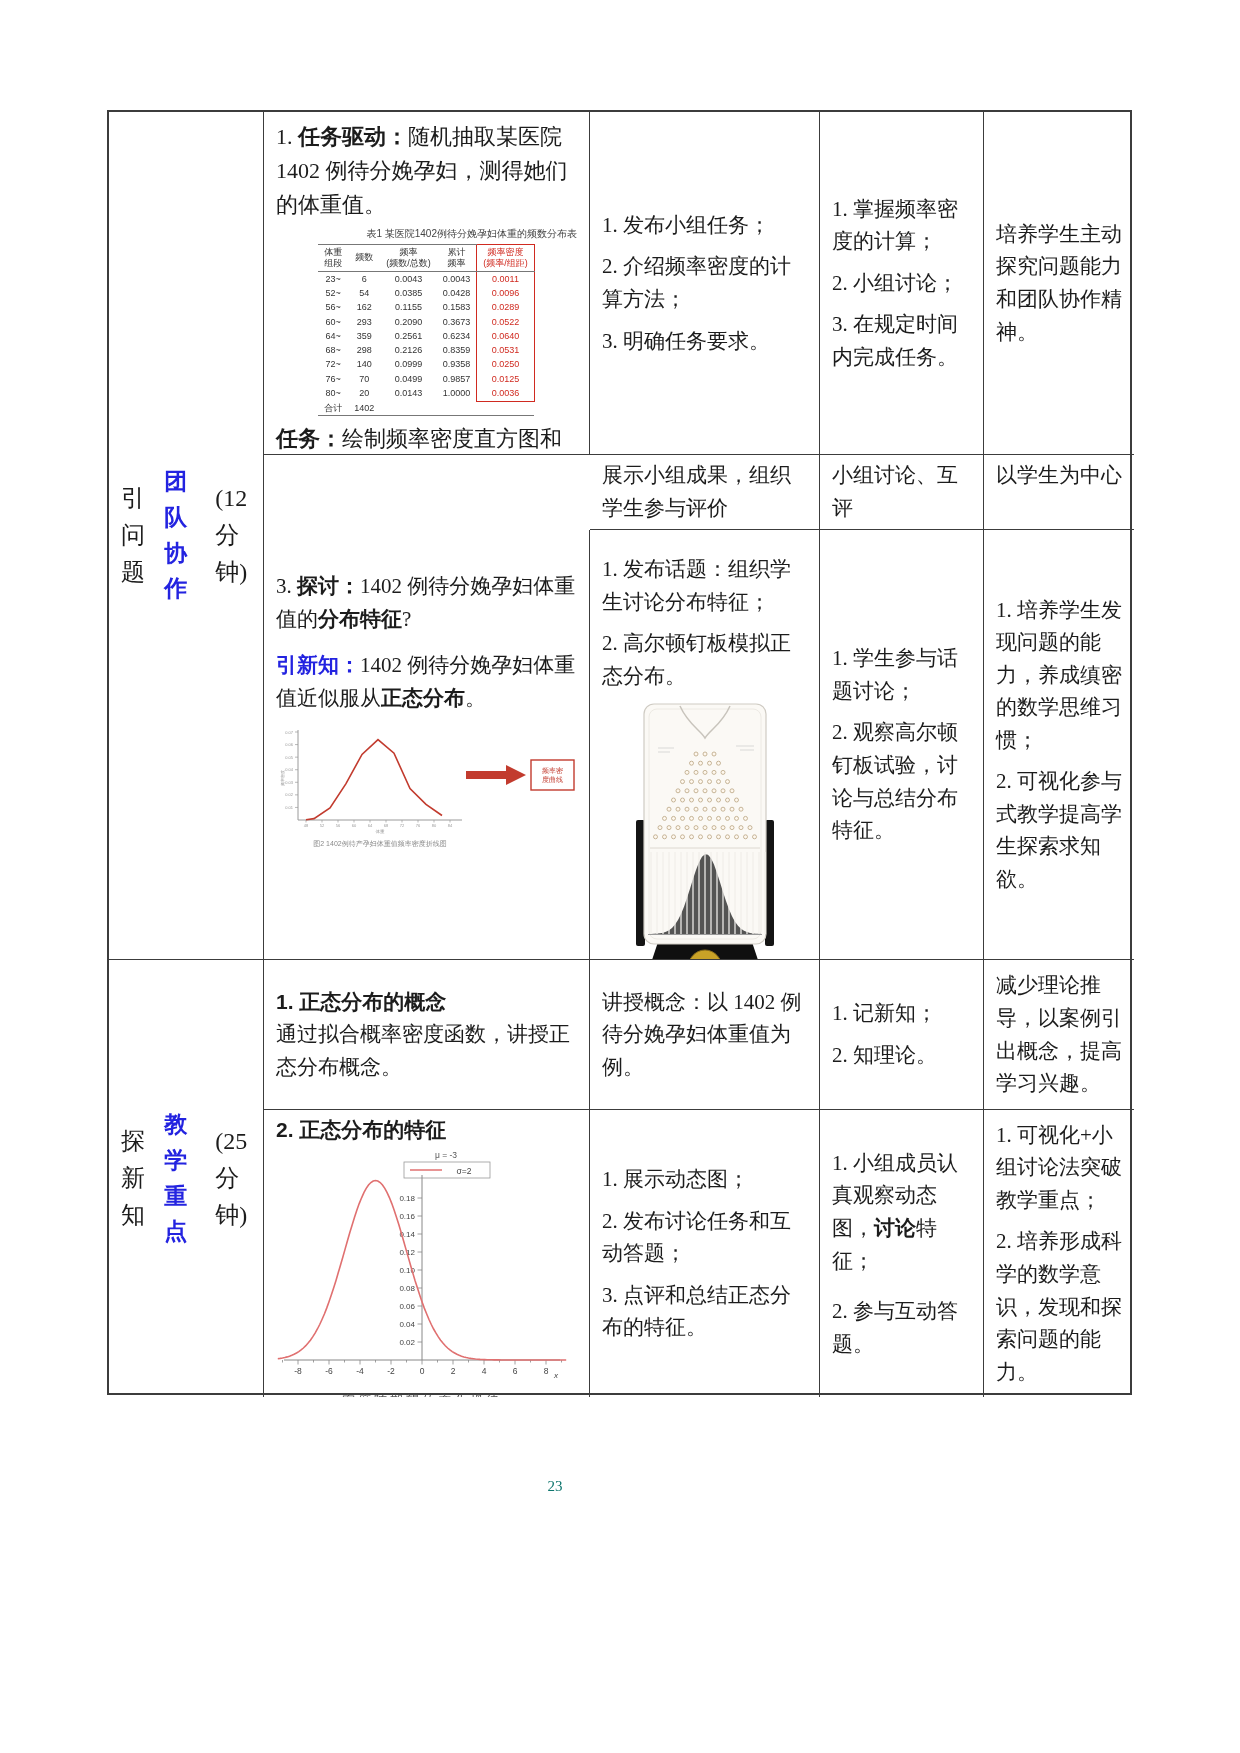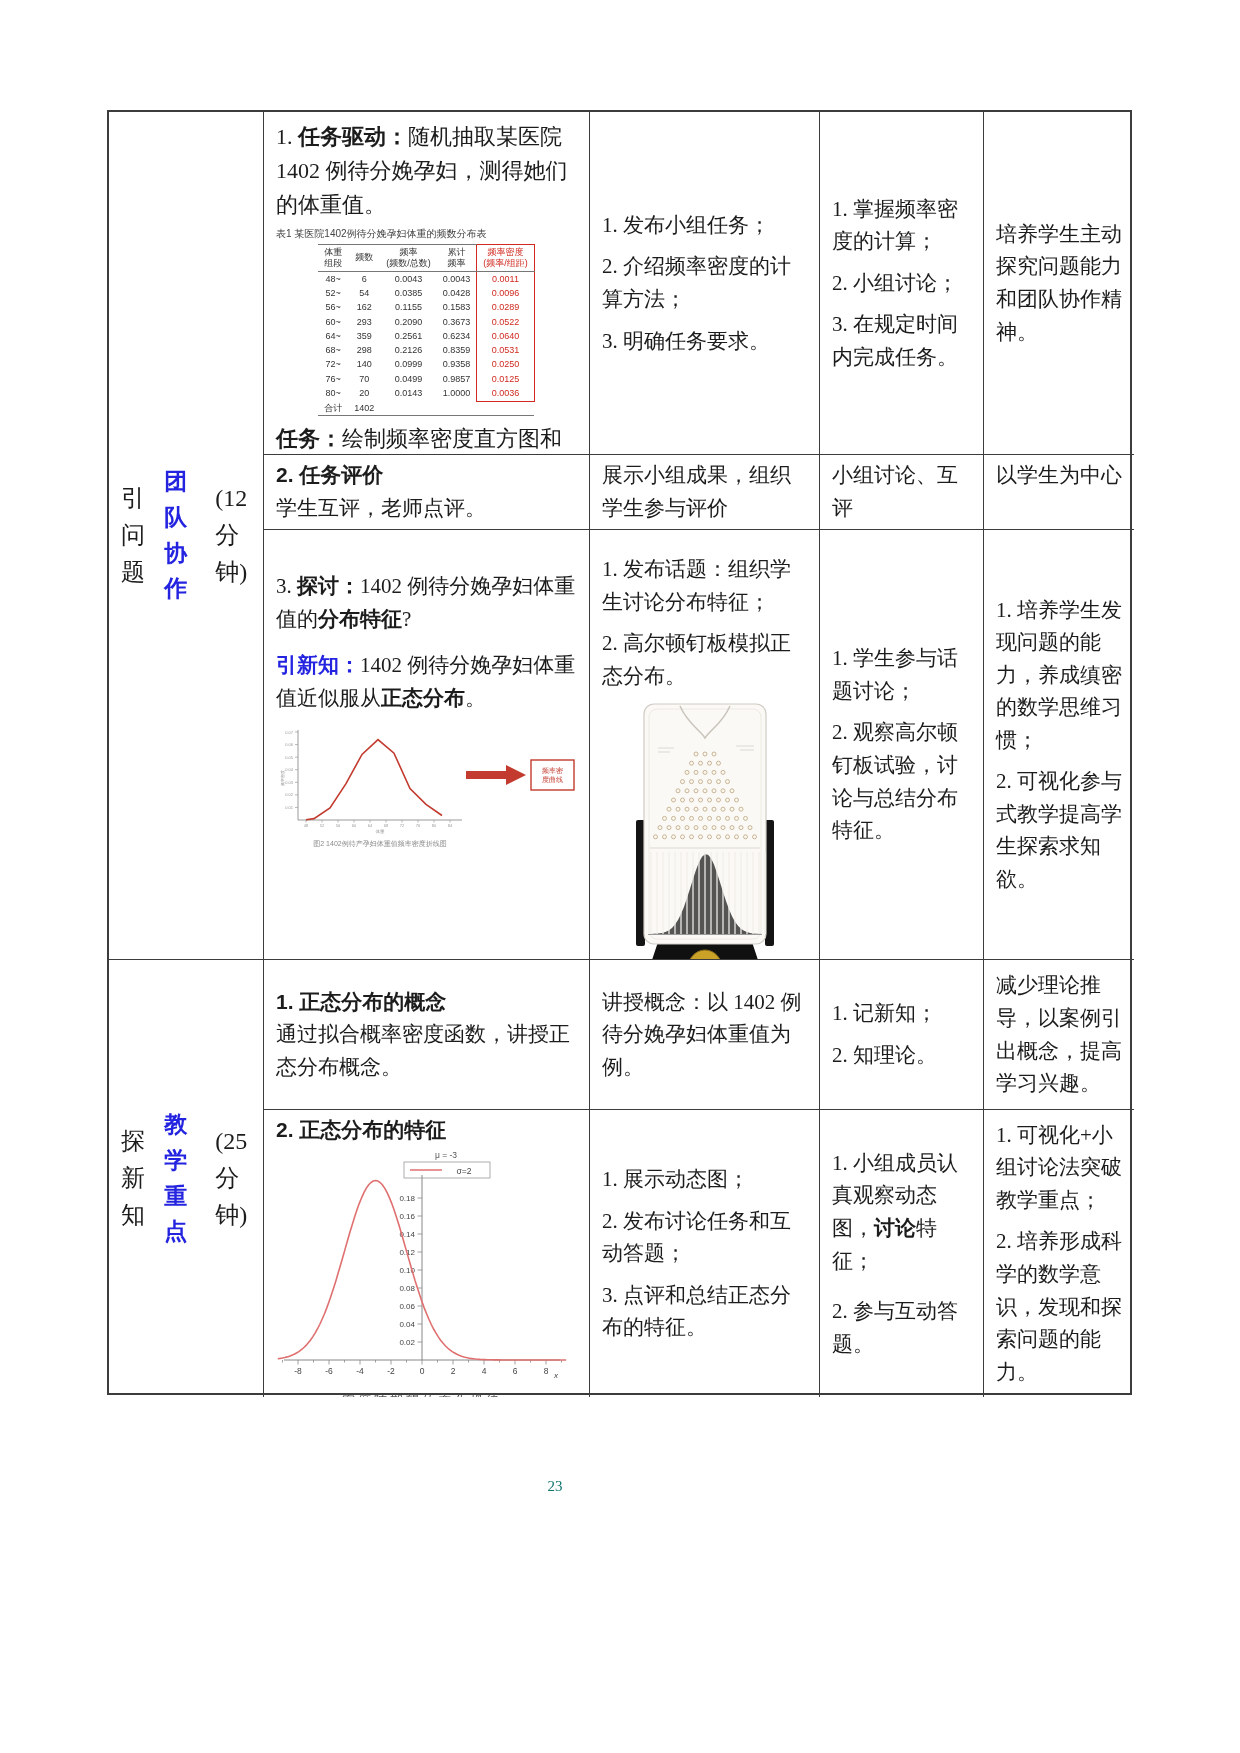--- a/index.html
+++ b/index.html
@@ -16,21 +16,21 @@
   .vcenter{display:flex;flex-direction:column;justify-content:center;}
   .stage{display:flex;flex-direction:row;justify-content:center;align-items:center;
          gap:16px;font-size:24px;}
   .stage .accent{color:#2323e0;font-weight:bold;font-family:"Liberation Sans","DejaVu Sans",sans-serif;font-size:23px;}
   .hd{font-weight:bold;font-family:"Liberation Sans","DejaVu Sans",sans-serif;}
   .blue{color:#2323e0;font-weight:bold;font-family:"Liberation Sans","DejaVu Sans",sans-serif;}
   p.li{margin:9px 0;}
   .big{font-size:22px;}
   
   .freq-wrap{margin:4px 0 6px 0;font-family:"Liberation Sans","DejaVu Sans",sans-serif;}
-  .freq-caption{font-size:10px;color:#444;text-align:left;margin-bottom:2px;}
+  .freq-caption{font-size:10px;color:#444;text-align:right;margin-bottom:2px;}
   table.freq{border-collapse:collapse;margin:0 auto;font-size:9px;color:#333;line-height:1.25;}
   table.freq th{font-weight:normal;white-space:pre-line;border-top:1.2px solid #777;
         border-bottom:1px solid #777;padding:2px 6px 2px 6px;text-align:center;}
   table.freq td{padding:1.5px 6px;text-align:center;}
   table.freq tr.total td{border-bottom:1.2px solid #777;}
   table.freq .fd{color:#d02a20;}
   table.freq th.fd{border-left:1.5px solid #d02a20;border-right:1.5px solid #d02a20;
         border-top:1.5px solid #d02a20;}
   table.freq td.fd{border-left:1.5px solid #d02a20;border-right:1.5px solid #d02a20;}
   table.freq tr.lastboxed td.fd{border-bottom:1.5px solid #d02a20;}
@@ -69,21 +69,21 @@
                 <th>频率
 (频数/总数)</th>
                 <th>累计
 频率</th>
                 <th class="fd">频率密度
 (频率/组距)</th>
               </tr>
             </thead>
           <tbody id="freq-body">
               <tr>
-                <td>48~</td>
+                <td>23~</td>
                 <td>6</td>
                 <td>0.0043</td>
                 <td>0.0043</td>
                 <td class="fd">0.0011</td>
               </tr>
               <tr>
                 <td>52~</td>
                 <td>54</td>
                 <td>0.0385</td>
                 <td>0.0428</td>
@@ -163,24 +163,20 @@
       <div>
           <p class="li">1. 掌握频率密度的计算；</p>
           <p class="li">2. 小组讨论；</p>
           <p class="li">3. 在规定时间内完成任务。</p>
         </div>
     </div>
     <div class="cell vcenter lastcol" style="grid-row:1;grid-column:5;">
       <p class="li">培养学生主动探究问题能力和团队协作精神。</p>
     </div>
 
-    <div class="cell" style="grid-row:2;grid-column:2;padding-top:4px;">
-      <div class="hd">2. 任务评价</div>
-      <div>学生互评，老师点评。</div>
-    </div>
     <div class="cell" style="grid-row:2;grid-column:4;padding-top:4px;">
       <span>小组讨论、互评</span>
     </div>
     <div class="cell" style="grid-row:2;grid-column:3;padding-top:4px;">
       <span>展示小组成果，组织学生参与评价</span>
     </div>
     <div class="cell lastcol" style="grid-row:2;grid-column:5;padding-top:4px;">
       <span>以学生为中心</span>
     </div>
 

